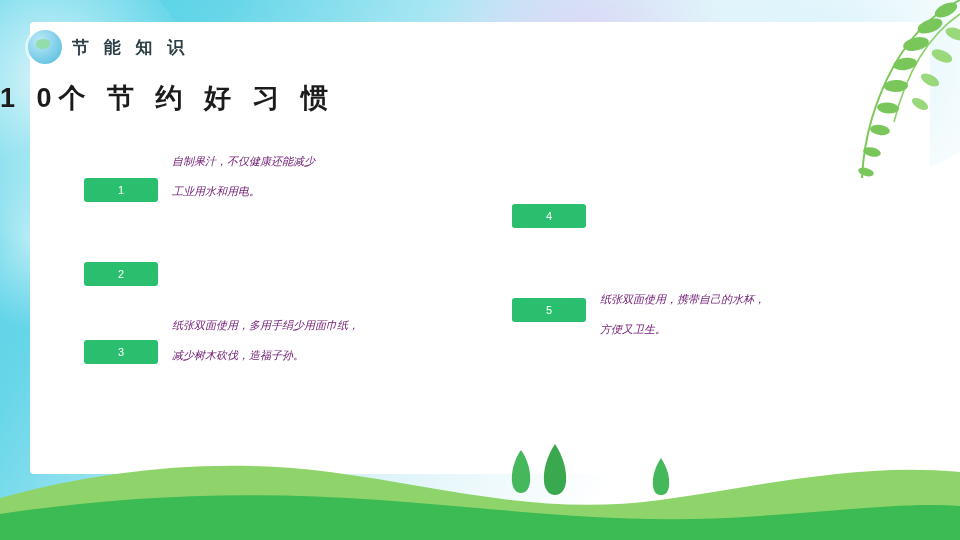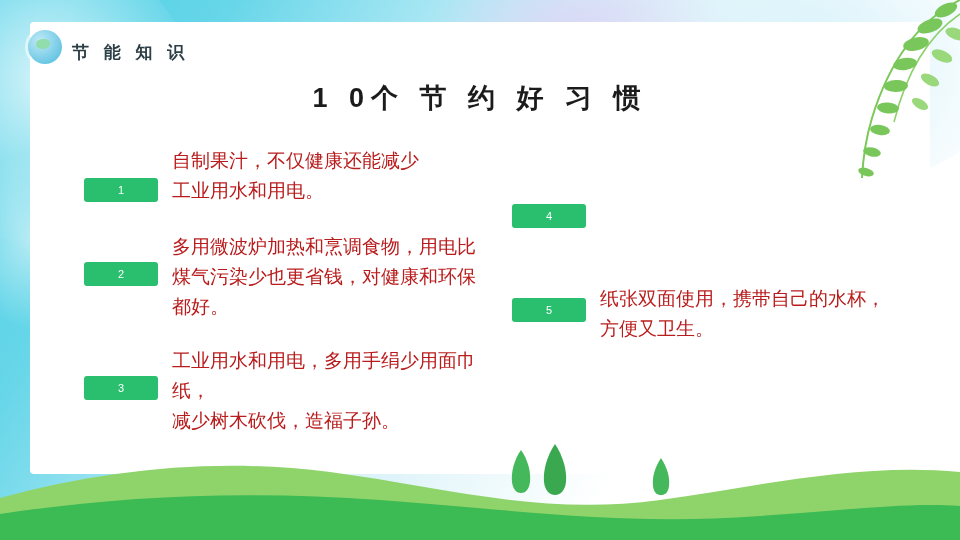--- a/index.html
+++ b/index.html
@@ -81,21 +81,21 @@
     position: absolute;
     right: 0; top: 0;
     width: 200px; height: 190px;
   }
 
   
   .header {
     position: absolute;
     left: 28px; top: 30px;
     display: flex;
-    align-items: flex-end;
+    align-items: center;
     gap: 10px;
   }
   .header-globe {
     width: 34px; height: 34px;
     border-radius: 50%;
     background: radial-gradient(circle at 35% 32%, #bfe9f7 0%, #7fcfe8 55%, #49b9dd 100%);
     position: relative;
     box-shadow: 0 0 0 3px rgba(255,255,255,0.55);
   }
   .header-globe::after {
@@ -112,21 +112,20 @@
     letter-spacing: 5px;
     color: #2d3f46;
     font-weight: 600;
   }
 
   
   .main-title {
     position: absolute;
     left: 0; top: 80px;
     width: 960px;
-    text-align: center;
     font-size: 27px;
     font-weight: 700;
     letter-spacing: 7px;
     color: #1b1b1b;
   }
 
   
   .col-left {
     position: absolute;
     left: 84px; top: 146px;
@@ -151,24 +150,25 @@
     border-radius: 3px;
     color: #ffffff;
     font-size: 11px;
     display: flex;
     align-items: center;
     justify-content: center;
     margin-right: 14px;
   }
   .tip-text {
     flex: 1 1 auto;
-    font-size: 19px;
+    font-size: 11px;
     line-height: 30px;
-    color: #b91c1c;
+    color: #701a75;
     white-space: pre-line;
+    font-style: italic;
   }
   .tip.b1 .tip-badge { margin-top: 32px; }
   .tip.b2 .tip-badge { margin-top: 30px; }
   .tip.b3 .tip-badge { margin-top: 30px; }
   .tip.b4 .tip-badge { margin-top: 14px; }
   .tip.b5 .tip-badge { margin-top: 14px; }
   .tip.b1 { margin-bottom: 26px; }
   .tip.b2 { margin-bottom: 24px; }
   .tip.b4 { margin-bottom: 56px; }
 
@@ -220,27 +220,24 @@
   <div class="main-title">1 0个 节 约 好 习 惯</div>
 
   <div class="col-left">
     <div class="tip b1">
       <div class="tip-badge">1</div>
       <div class="tip-text">自制果汁，不仅健康还能减少
 工业用水和用电。</div>
     </div>
     <div class="tip b2">
       <div class="tip-badge">2</div>
-      <div class="tip-text">多用微波炉加热和烹调食物，用电比
-煤气污染少也更省钱，对健康和环保
-都好。</div>
     </div>
     <div class="tip b3">
       <div class="tip-badge">3</div>
-      <div class="tip-text">工业用水和用电，多用手绢少用面巾纸，
+      <div class="tip-text">纸张双面使用，多用手绢少用面巾纸，
 减少树木砍伐，造福子孙。</div>
     </div>
   </div>
 
   <div class="col-right">
     <div class="tip b4">
       <div class="tip-badge">4</div>
     </div>
     <div class="tip b5">
       <div class="tip-badge">5</div>

